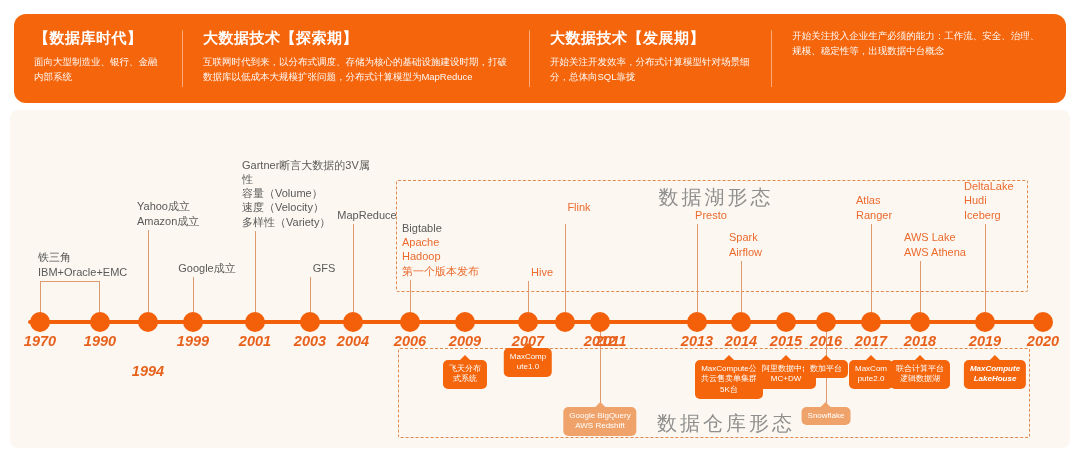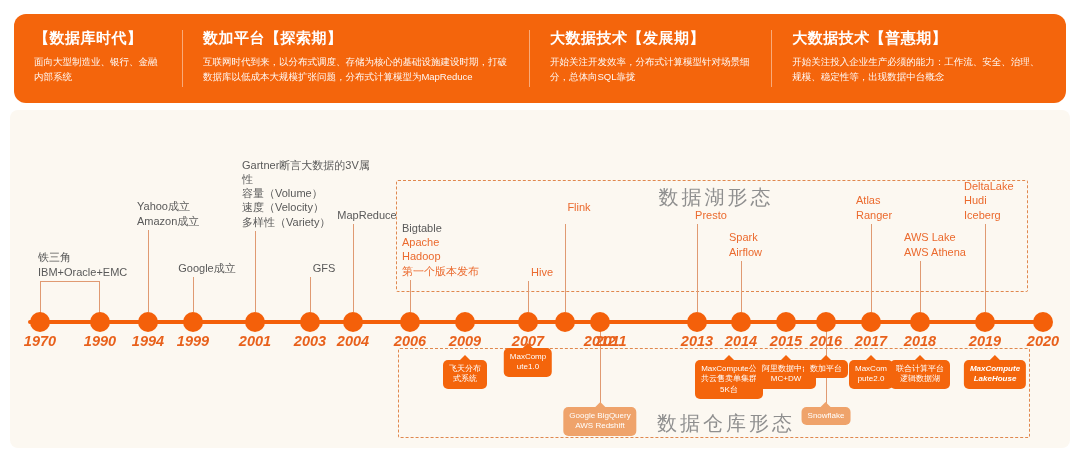--- a/index.html
+++ b/index.html
@@ -58,51 +58,50 @@
 
 <div id="stage">
 
   <div class="header">
     <div class="hsec s1">
       <div class="htitle">【数据库时代】</div>
       <div class="hdesc">面向大型制造业、银行、金融内部系统</div>
     </div>
     <div class="hdiv"></div>
     <div class="hsec s2">
-      <div class="htitle">数加平台【探索期】</div>
+      <div class="htitle">大数据技术【探索期】</div>
       <div class="hdesc">互联网时代到来，以分布式调度、存储为核心的基础设施建设时期，打破数据库以低成本大规模扩张问题，分布式计算模型为MapReduce</div>
     </div>
     <div class="hdiv"></div>
     <div class="hsec s3">
       <div class="htitle">大数据技术【发展期】</div>
       <div class="hdesc">开始关注开发效率，分布式计算模型针对场景细分，总体向SQL靠拢</div>
     </div>
     <div class="hdiv"></div>
     <div class="hsec s4">
-      <div class="htitle">大数据技术【普惠期】</div>
       <div class="hdesc">开始关注投入企业生产必须的能力：工作流、安全、治理、规模、稳定性等，出现数据中台概念</div>
     </div>
   </div>
 
   <div class="panel"></div>
 
   <div class="dashedbox" style="left:396px; top:180px; width:632px; height:112px;"></div>
   <div class="boxtitle" style="left:626px; top:184px;">数据湖形态</div>
 
   <div class="dashedbox" style="left:398px; top:348px; width:632px; height:90px;"></div>
   <div class="boxtitle" style="left:636px; top:410px;">数据仓库形态</div>
 
   <div class="tline"></div>
 
 <div class="dot" style="left: 30px; top: 312px;"></div>
     <div class="year" style="left: 40px;">1970</div>
     <div class="dot" style="left: 90px; top: 312px;"></div>
     <div class="year" style="left: 100px;">1990</div>
     <div class="dot" style="left: 138px; top: 312px;"></div>
-    <div class="year" style="left: 148px;">1994</div>
+    <div class="year" style="left: 148px; margin-top: 30px;">1994</div>
     <div class="dot" style="left: 183px; top: 312px;"></div>
     <div class="year" style="left: 193px;">1999</div>
     <div class="dot" style="left: 245px; top: 312px;"></div>
     <div class="year" style="left: 255px;">2001</div>
     <div class="dot" style="left: 300px; top: 312px;"></div>
     <div class="year" style="left: 310px;">2003</div>
     <div class="dot" style="left: 343px; top: 312px;"></div>
     <div class="year" style="left: 353px;">2004</div>
     <div class="dot" style="left: 400px; top: 312px;"></div>
     <div class="year" style="left: 410px;">2006</div>

